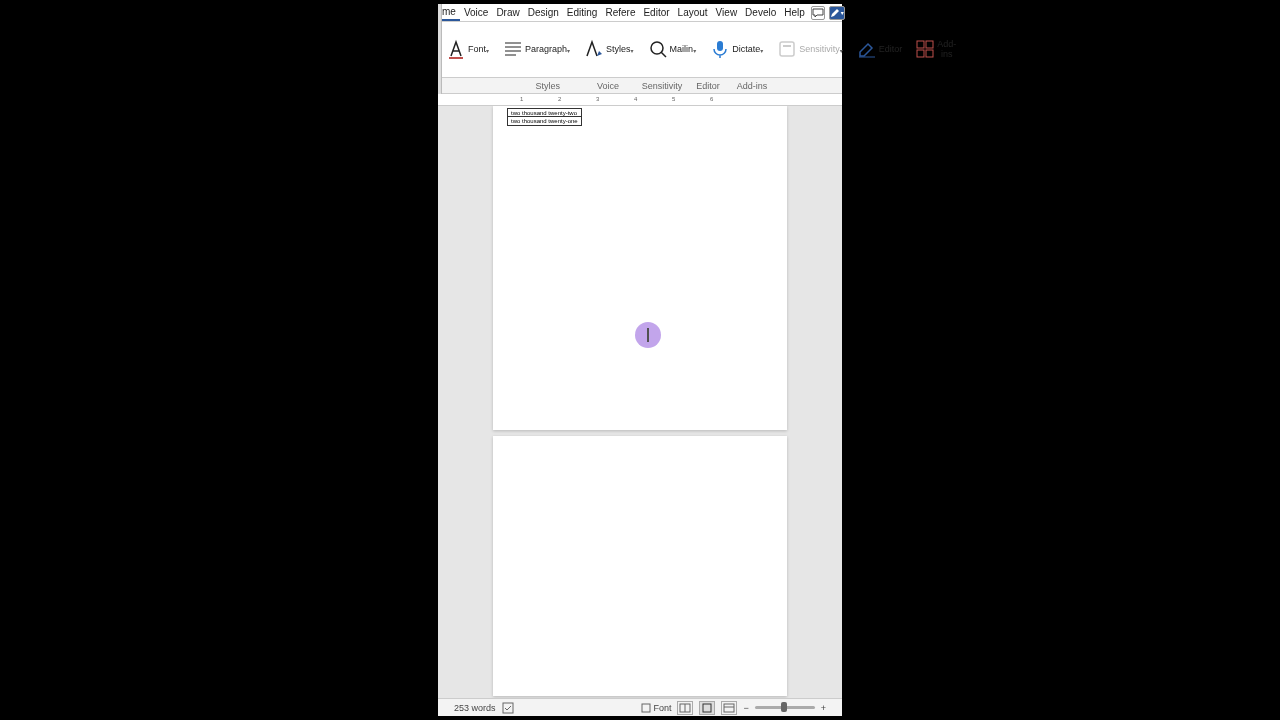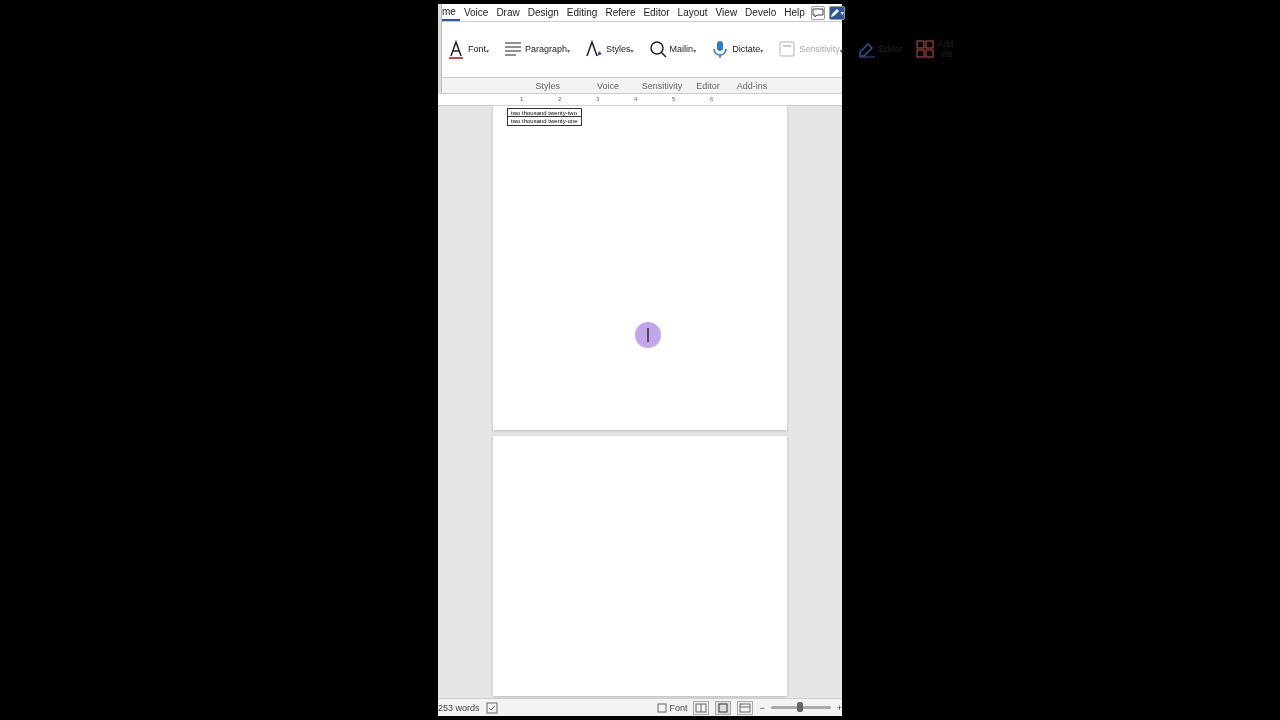--- a/index.html
+++ b/index.html
@@ -164,21 +164,21 @@
   bottom: 0;
   left: 0;
   right: 0;
   height: 18px;
   background: #f3f3f3;
   border-top: 1px solid #ccc;
   display: flex;
   align-items: center;
   font-size: 9px;
   color: #444;
-  padding: 0 0;
+  padding: 0 16px;
 }
 .status-left { display: flex; align-items: center; gap: 6px; }
 .status-spacer { flex: 1; }
 .status-right { display: flex; align-items: center; gap: 6px; }
 .view-btn {
   width: 16px;
   height: 14px;
   border: 1px solid #aaa;
   font-size: 7px;
   display: flex;

